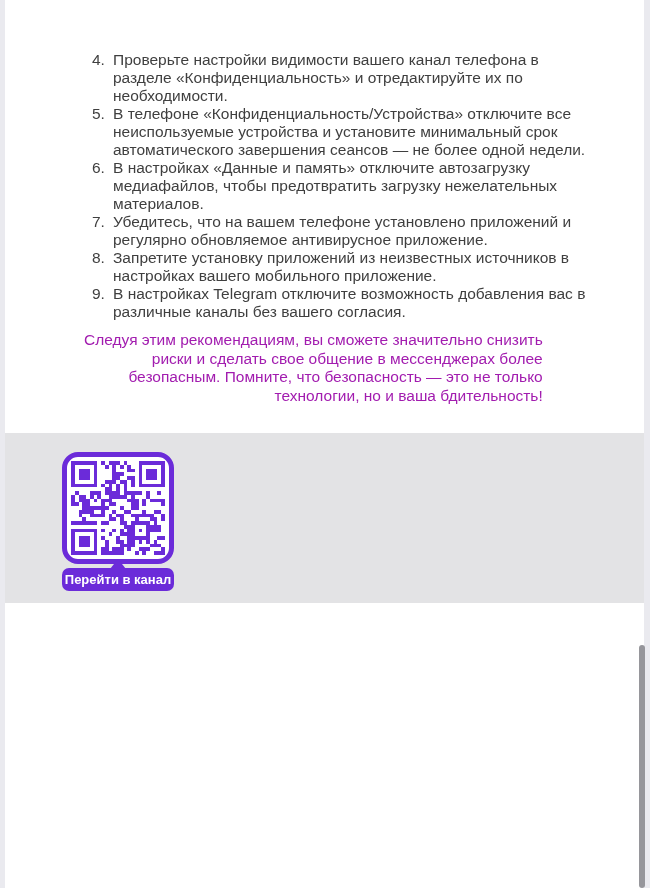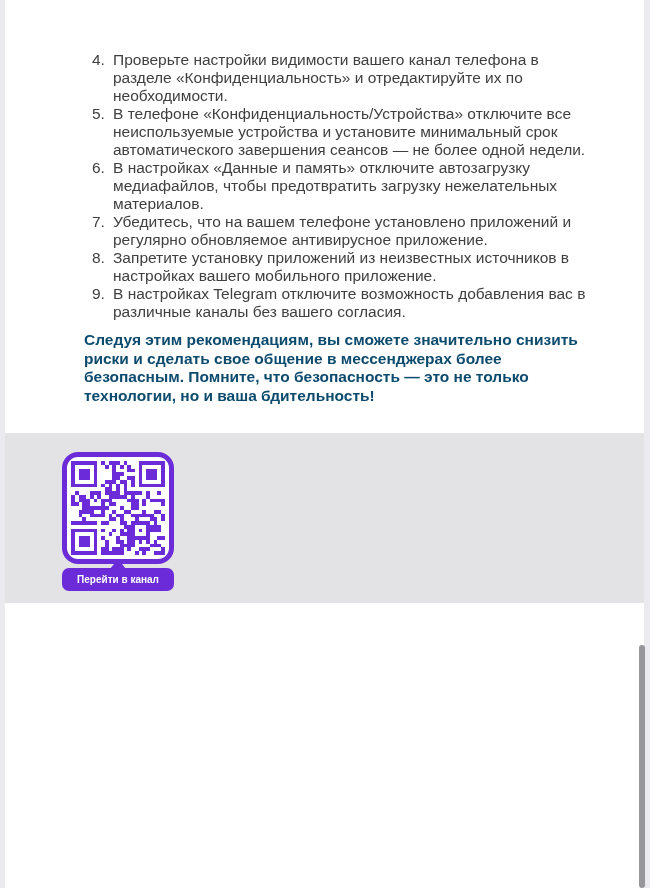--- a/index.html
+++ b/index.html
@@ -23,22 +23,22 @@
   .rec-list {
     position: absolute; left: 92px; top: 51px;
     color: #3f3f3f; font-size: 15.5px; line-height: 18px;
   }
   .rec-item { display: flex; }
   .rec-num { flex: 0 0 auto; width: 21px; }
   .rec-text { white-space: pre-line; }
 
   .conclusion {
     position: absolute; left: 84px; top: 331px;
-    color: #0c4a6e; font-size: 15.5px; line-height: 18.5px;
-    font-weight: bold; white-space: pre-line;
+    color: #a21caf; font-size: 15.5px; line-height: 18.5px;
+    font-weight: normal; white-space: pre-line; text-align: right;
   }
 
   .banner {
     position: absolute; left: 5px; top: 433px;
     width: 639px; height: 170px; background: var(--band);
   }
   .qr-frame {
     position: absolute; left: 57px; top: 19px;
     width: 112px; height: 112px;
     background: #ffffff; border: 5px solid var(--accent);
@@ -49,21 +49,21 @@
     position: absolute; left: 105px; top: 126px;
     width: 0; height: 0;
     border-left: 8px solid transparent;
     border-right: 8px solid transparent;
     border-bottom: 10px solid var(--accent);
   }
   .channel-btn {
     position: absolute; left: 57px; top: 135px;
     width: 112px; height: 23px;
     background: var(--accent); border-radius: 7px;
-    color: #ffffff; font-size: 10px; font-weight: bold;
+    color: #ffffff; font-size: 13px; font-weight: bold;
     text-align: center; line-height: 23px; cursor: pointer;
   }
   .banner-text {
     position: absolute; left: 217px; top: 47px;
     color: #4a4a4a; font-size: 15.5px; line-height: 21.5px;
     white-space: pre-line;
   }
   .channel-link { color: var(--link); cursor: pointer; text-decoration: none; }
 
   .scroll-thumb {

